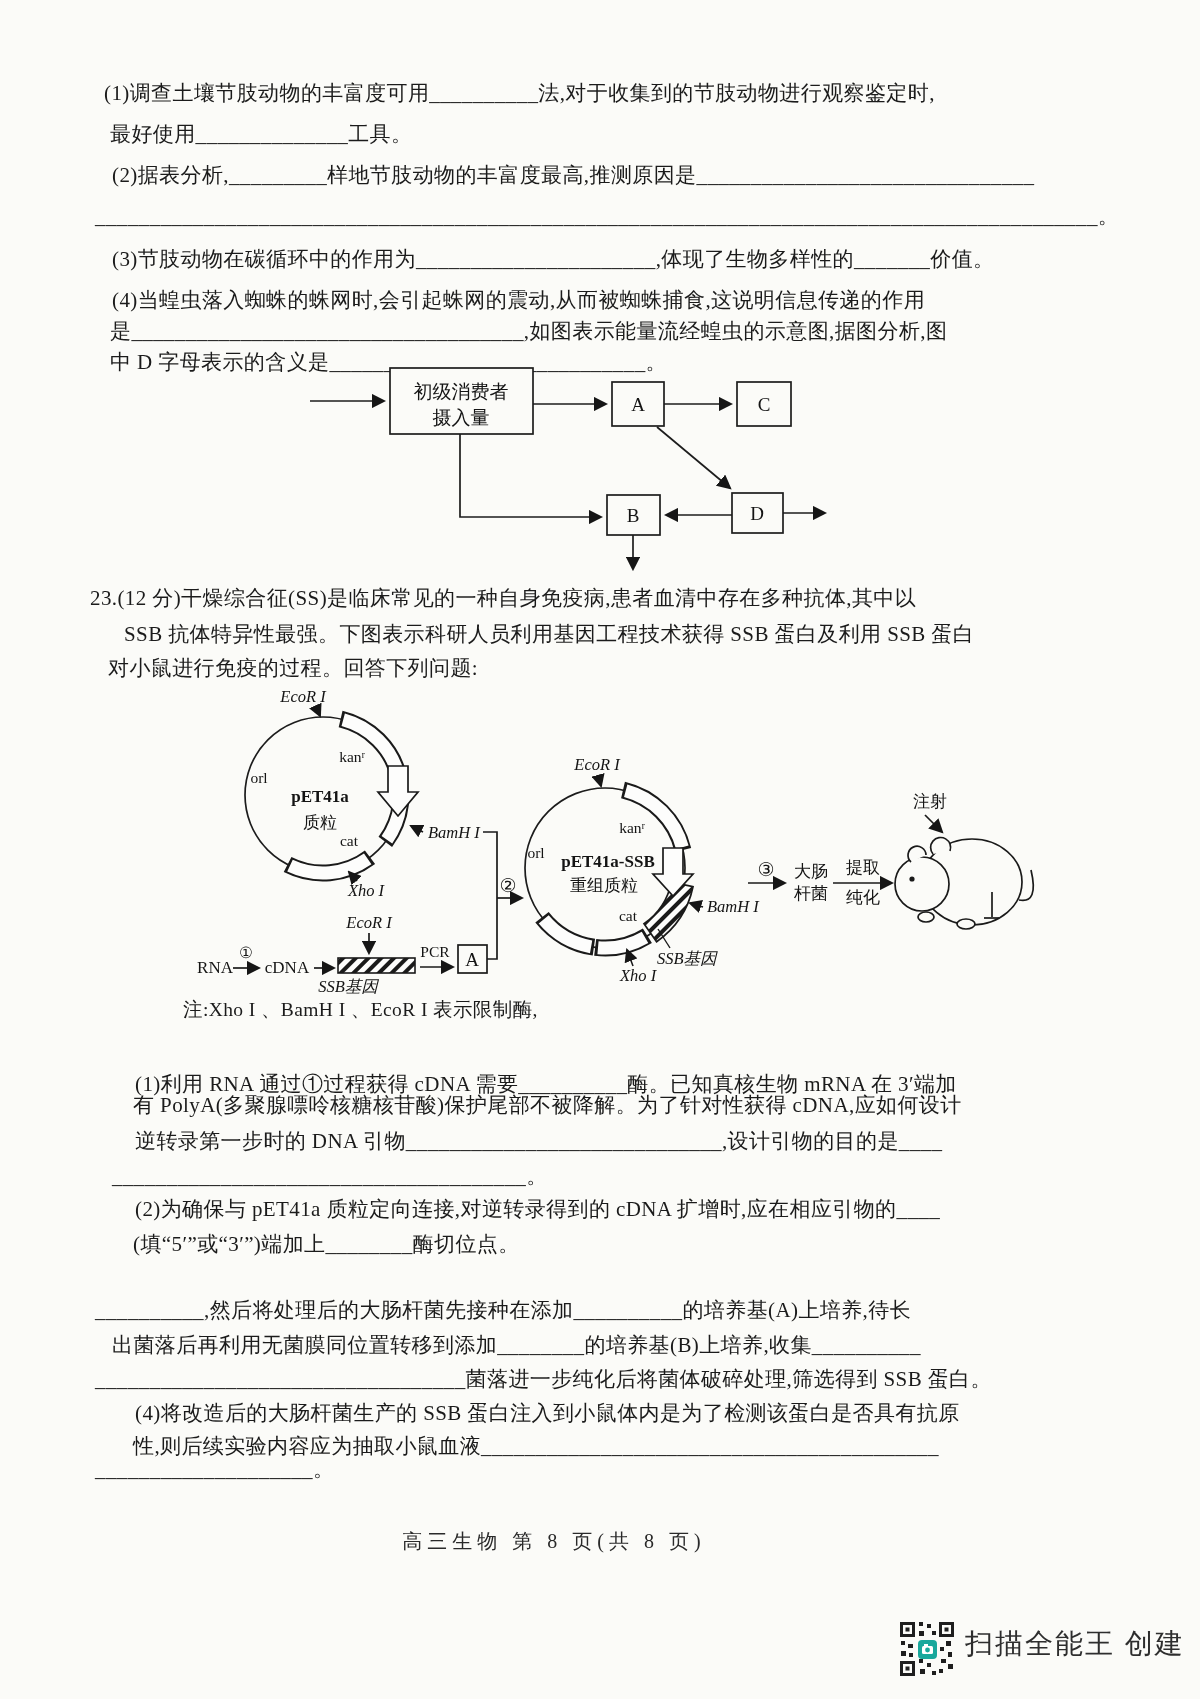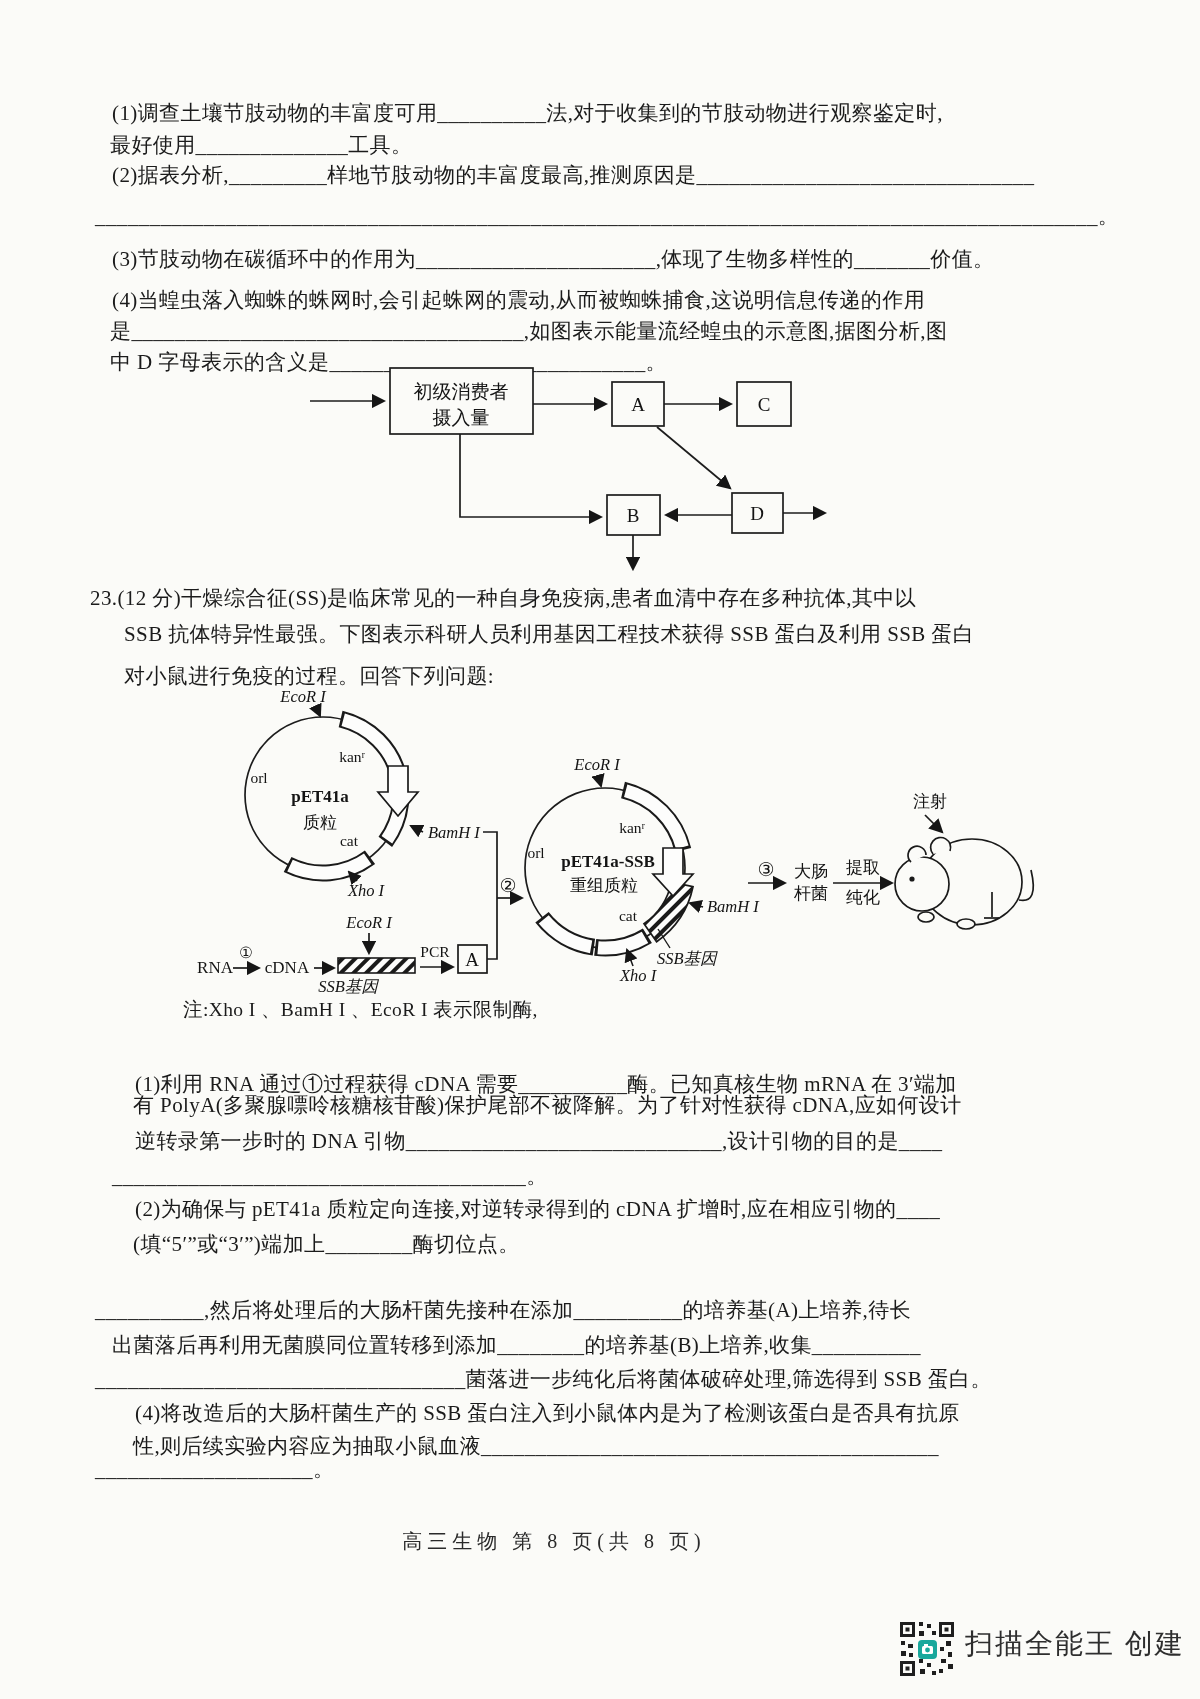--- a/index.html
+++ b/index.html
@@ -22,22 +22,22 @@
   .sm{font-size:15.5px;font-style:normal;}
   .zh{font-size:17px;font-style:normal;}
   .zhb{font-size:19px;font-style:normal;}
   .big{font-size:19px;font-style:normal;}
 </style>
 </head>
 <body>
 
 <div id="page">
 
-  <div class="line" style="left:112px;top:80px;margin-top:20px;">(1)调查土壤节肢动物的丰富度可用__________法,对于收集到的节肢动物进行观察鉴定时,</div>
-  <div class="line" style="left:110px;top:121px;margin-top:11px;">最好使用______________工具。</div>
+  <div class="line" style="left:104px;top:80px;">(1)调查土壤节肢动物的丰富度可用__________法,对于收集到的节肢动物进行观察鉴定时,</div>
+  <div class="line" style="left:110px;top:121px;">最好使用______________工具。</div>
   <div class="line" style="left:112px;top:162px;">(2)据表分析,_________样地节肢动物的丰富度最高,推测原因是_______________________________</div>
   <div class="line" style="left:95px;top:203px;">____________________________________________________________________________________________。</div>
   <div class="line" style="left:112px;top:246px;">(3)节肢动物在碳循环中的作用为______________________,体现了生物多样性的_______价值。</div>
   <div class="line" style="left:112px;top:287px;">(4)当蝗虫落入蜘蛛的蛛网时,会引起蛛网的震动,从而被蜘蛛捕食,这说明信息传递的作用</div>
   <div class="line" style="left:110px;top:318px;">是____________________________________,如图表示能量流经蝗虫的示意图,据图分析,图</div>
   <div class="line" style="left:110px;top:349px;">中 D 字母表示的含义是_____________________________。</div>
 
   <svg style="left:280px;top:355px;" width="570" height="230" viewBox="0 0 570 230">
     <defs>
       <marker id="ah" viewBox="0 0 10 10" refX="8.5" refY="5" markerWidth="8.5" markerHeight="8.5" orient="auto-start-reverse">
@@ -64,21 +64,21 @@
       <text x="181" y="69" class="zhb">摄入量</text>
       <text x="358" y="56" class="big">A</text>
       <text x="484" y="56" class="big">C</text>
       <text x="353" y="167" class="big">B</text>
       <text x="477" y="165" class="big">D</text>
     </g>
   </svg>
 
   <div class="line" style="left:90px;top:585px;">23.(12 分)干燥综合征(SS)是临床常见的一种自身免疫病,患者血清中存在多种抗体,其中以</div>
   <div class="line" style="left:124px;top:621px;">SSB 抗体特异性最强。下图表示科研人员利用基因工程技术获得 SSB 蛋白及利用 SSB 蛋白</div>
-  <div class="line" style="left:124px;top:655px;margin-top:8px;">对小鼠进行免疫的过程。回答下列问题:</div>
+  <div class="line" style="left:108px;top:655px;">对小鼠进行免疫的过程。回答下列问题:</div>
 
   <svg style="left:170px;top:670px;" width="900" height="330" viewBox="0 0 900 330">
     <defs>
       <pattern id="hatch" width="9" height="9" patternUnits="userSpaceOnUse" patternTransform="rotate(45)">
         <rect width="9" height="9" fill="#fdfdfc"></rect>
         <rect width="4" height="9" fill="#1a1a1a"></rect>
       </pattern>
     </defs>
 
     <g>

